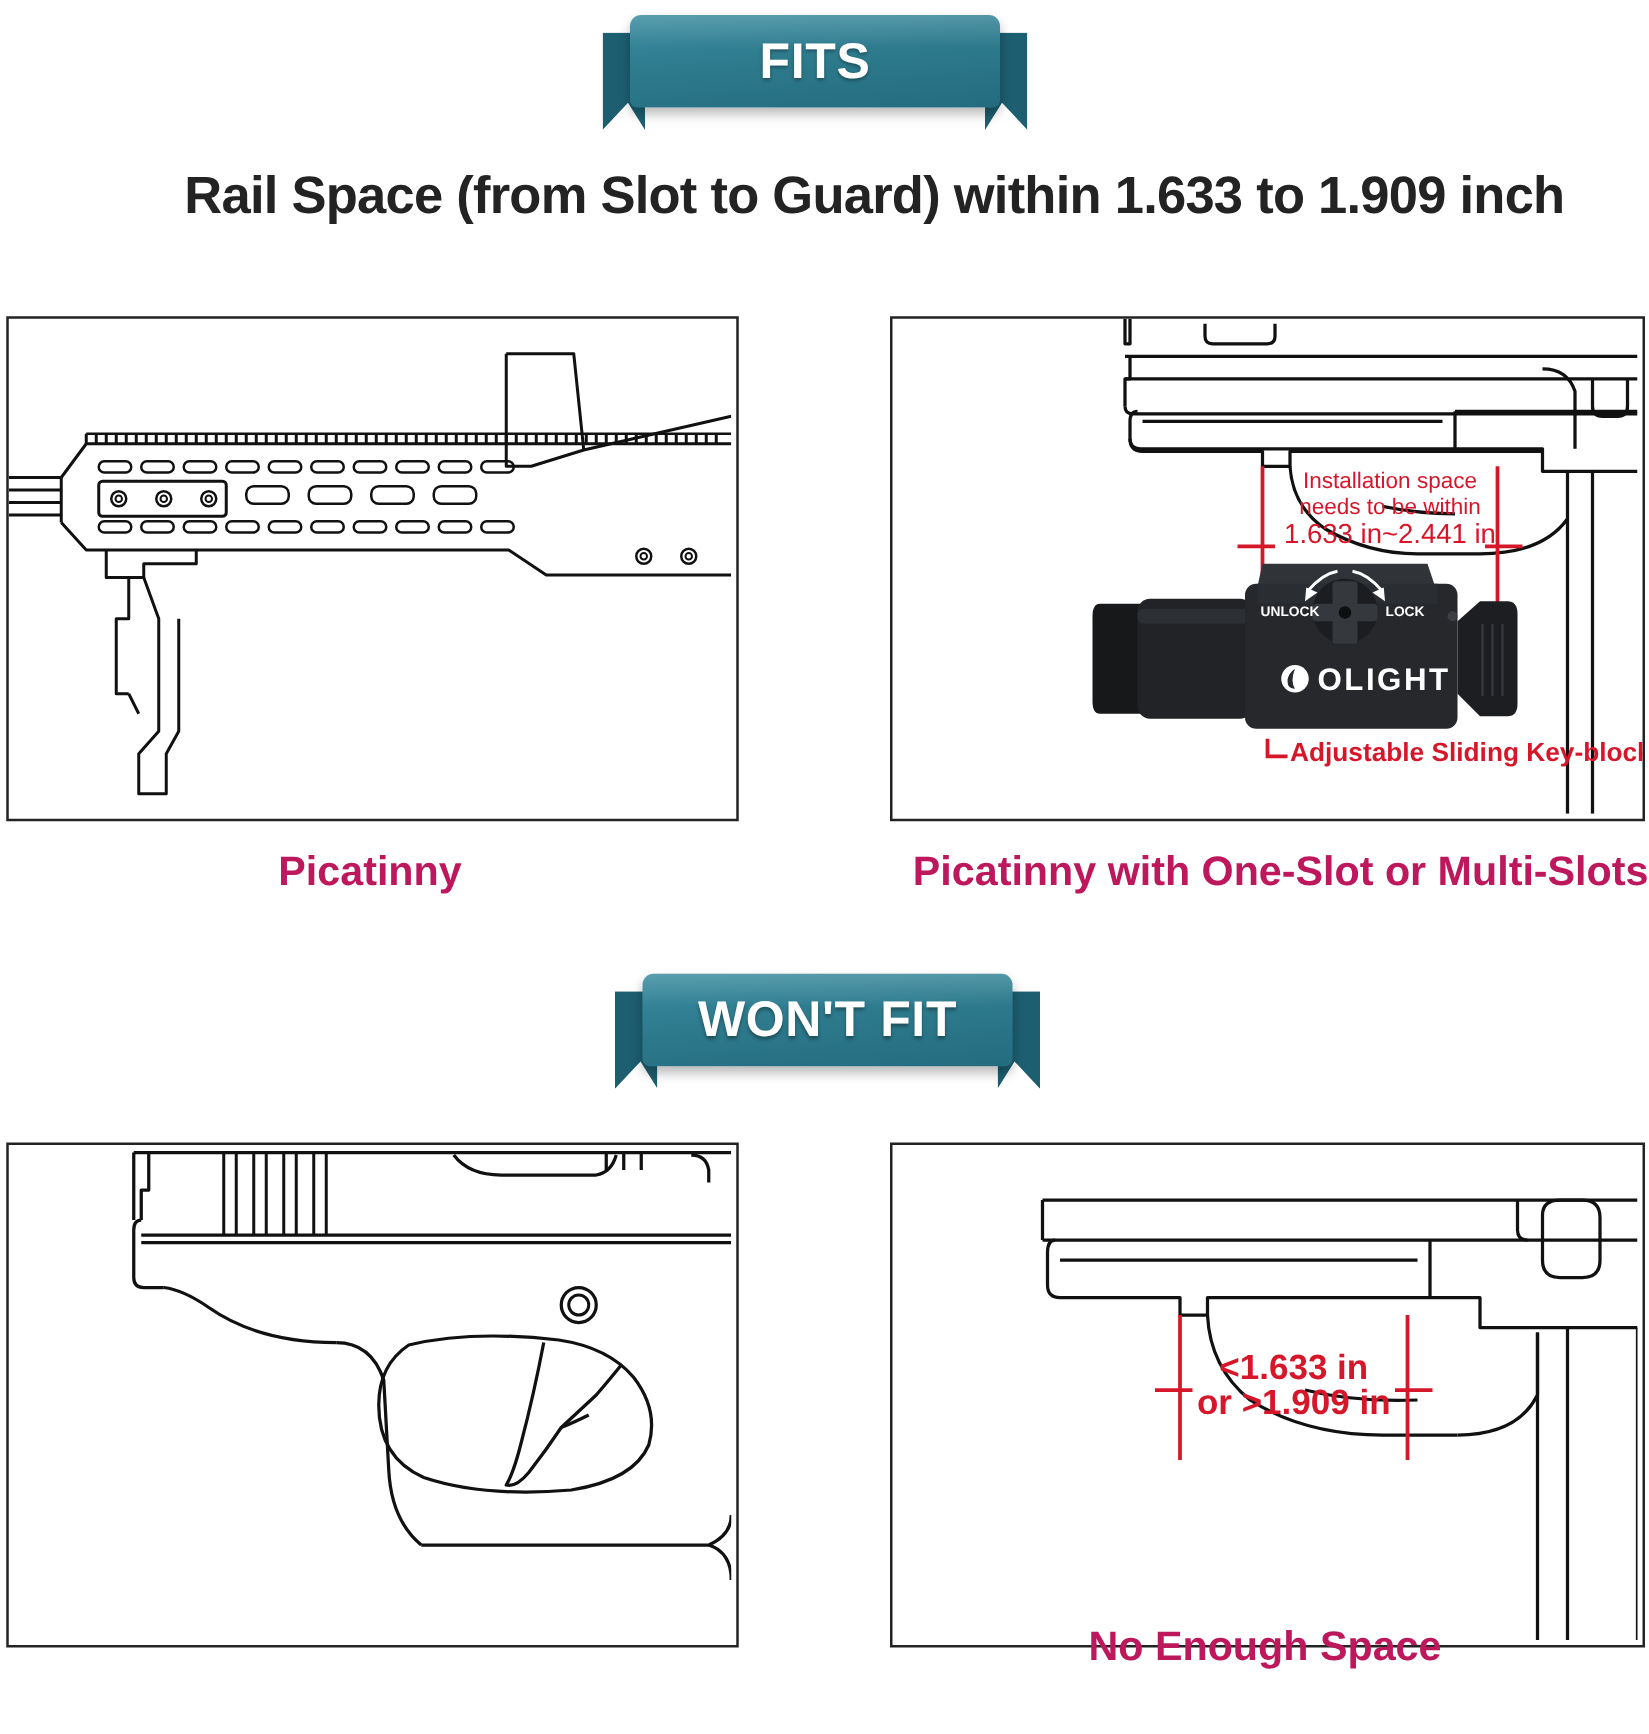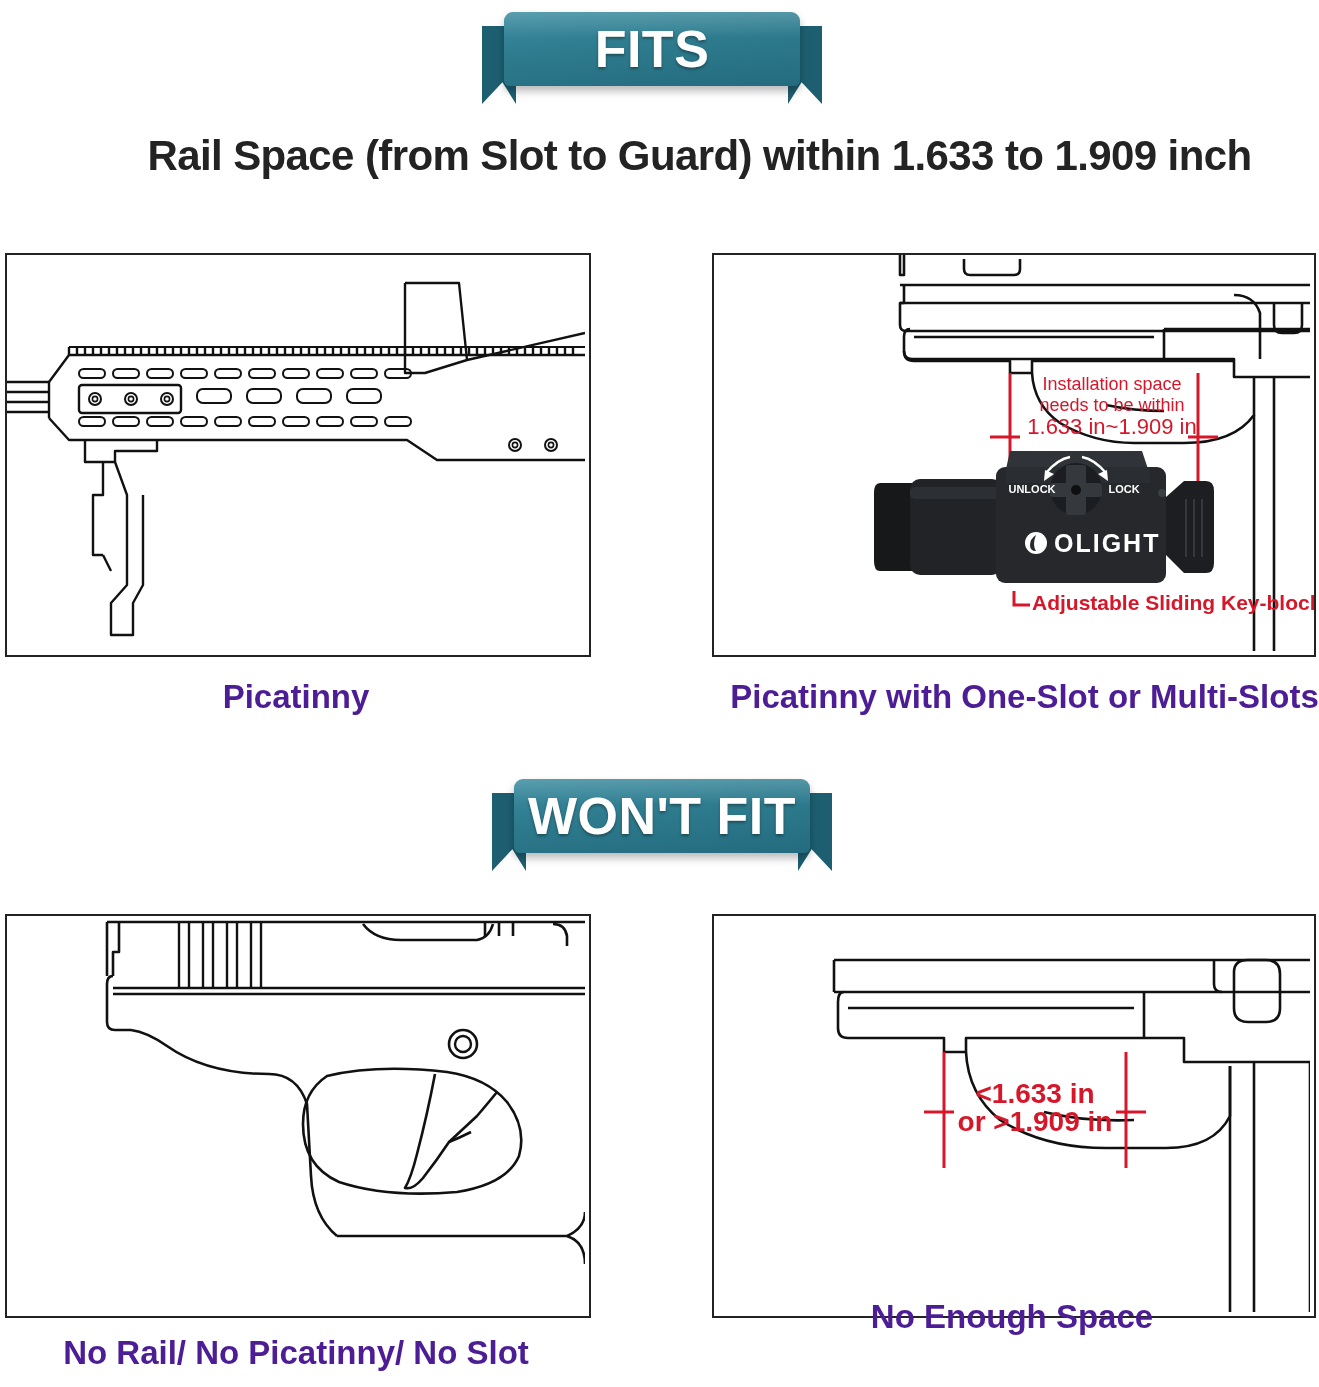--- a/index.html
+++ b/index.html
@@ -25,21 +25,21 @@
     box-shadow:0 5px 9px rgba(0,0,0,.28);
     display:flex;align-items:center;justify-content:center;
   }
   .ribbon .body::after{
     content:"";position:absolute;left:0;right:0;top:0;height:26px;
     background:linear-gradient(180deg,rgba(255,255,255,.16),rgba(255,255,255,0));
     border-radius:9px 9px 0 0;
   }
   .ribbon .label{
     position:relative;z-index:2;
-    color:#ffffff;font-weight:bold;font-size:52px;letter-spacing:.5px;
+    color:#ffffff;font-weight:bold;font-size:40px;letter-spacing:.5px;
     text-shadow:0 2px 3px rgba(0,0,0,.35);
     text-align:right;
   }
   #fits-banner{left:482px;top:12px;width:340px;}
   #wontfit-banner{left:492px;top:779px;width:340px;}
 
   
   #headline{
     position:absolute;left:0;top:132px;width:1319px;text-align:center;
     font-size:42px;font-weight:bold;letter-spacing:-.6px;color:#232323;
@@ -51,21 +51,21 @@
   .panel{position:absolute;border:2px solid #232323;background:#fff;overflow:hidden;}
   #panel-picatinny{left:5px;top:253px;width:582px;height:400px;}
   #panel-picatinny-slots{left:712px;top:253px;width:600px;height:400px;}
   #panel-norail{left:5px;top:914px;width:582px;height:400px;}
   #panel-nospace{left:712px;top:914px;width:600px;height:400px;}
 
   .panel svg{position:absolute;left:0;top:0;}
 
   
   .caption{
-    position:absolute;font-size:33px;font-weight:bold;color:#4c1d95;
+    position:absolute;font-size:33px;font-weight:bold;color:#be185d;
     white-space:nowrap;
   }
   #cap-picatinny{left:5px;top:678px;width:582px;text-align:center;}
   #cap-picatinny-slots{left:712px;top:678px;width:625px;text-align:center;}
   #cap-norail{left:5px;top:1334px;width:582px;text-align:center;}
   #cap-nospace{left:712px;top:1298px;width:600px;text-align:center;}
 </style>
 </head>
 <body>
 
@@ -240,21 +240,21 @@
       </g>
 
       <g stroke="#d6172a" stroke-width="3" fill="none">
         <path d="M300 336 L300 350 L316 350"></path>
       </g>
     </svg>
 
     <div style="position:absolute;left:303px;top:119px;width:190px;text-align:center;color:#d6172a;font-size:18px;font-weight:normal;line-height:21px;">
       <div>Installation space</div>
       <div>needs to be within</div>
-      <div style="font-size:22px;">1.633 in~1.909 in</div>
+      <div style="font-size:22px;">1.633 in~2.441 in</div>
     </div>
     <div style="position:absolute;left:318px;top:336px;color:#d6172a;font-size:21px;font-weight:bold;white-space:nowrap;">Adjustable Sliding Key-block</div>
 
   </div>
   <div class="caption" id="cap-picatinny-slots">Picatinny with One-Slot or Multi-Slots</div>
 
   <div class="ribbon" id="wontfit-banner">
     <div class="tail left"></div>
     <div class="tail right"></div>
     <div class="body">
@@ -299,21 +299,20 @@
         <path d="M442 226 Q452 222 464 216"></path>
 
         <circle cx="456" cy="128" r="14" stroke-width="2.6"></circle>
         <circle cx="456" cy="128" r="8" stroke-width="2.4"></circle>
 
         <path d="M560 320 Q578 326 578 348"></path>
       </g>
     </svg>
 
   </div>
-  <div class="caption" id="cap-norail">No Rail/ No Picatinny/ No Slot</div>
 
   <div class="panel" id="panel-nospace">
     <svg width="596" height="396" viewBox="0 0 596 396">
       <g fill="none" stroke="#111" stroke-width="2.6" stroke-linejoin="round">
 
         <path d="M120 44 L596 44"></path>
         <path d="M120 44 L120 76"></path>
         <path d="M120 76 L430 76"></path>
 
         <path d="M130 76 Q124 76 124 86 L124 112 Q124 122 134 122 L230 122 L230 136 L252 136 L252 122 L430 122"></path>

